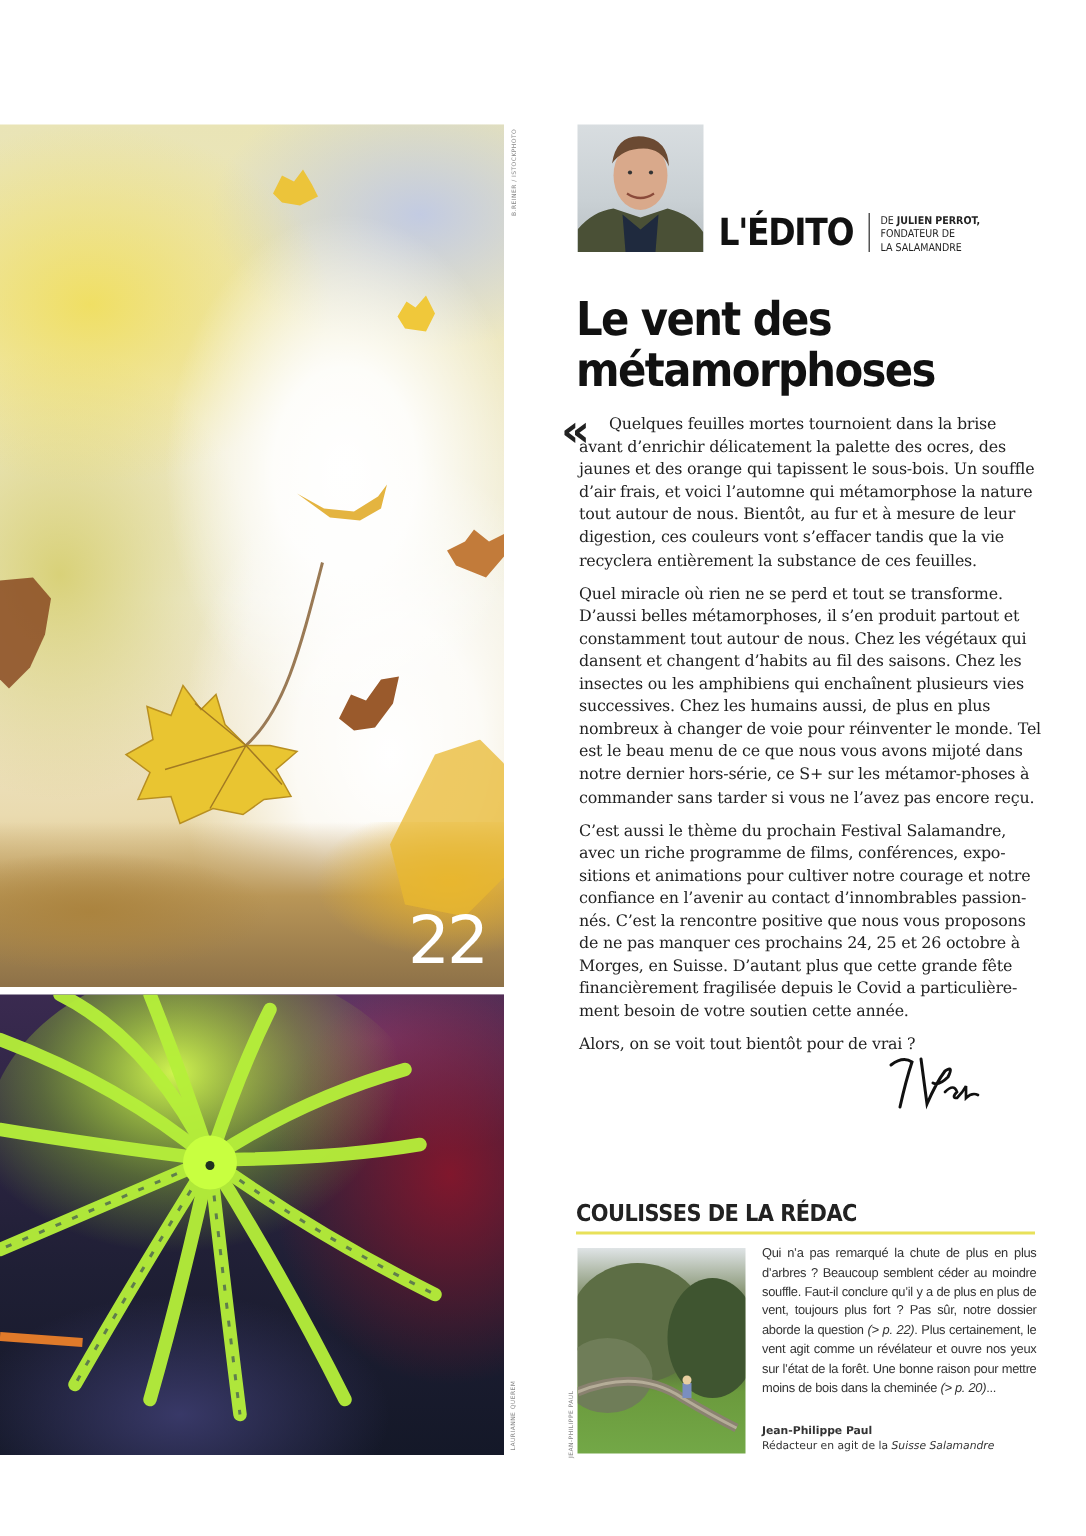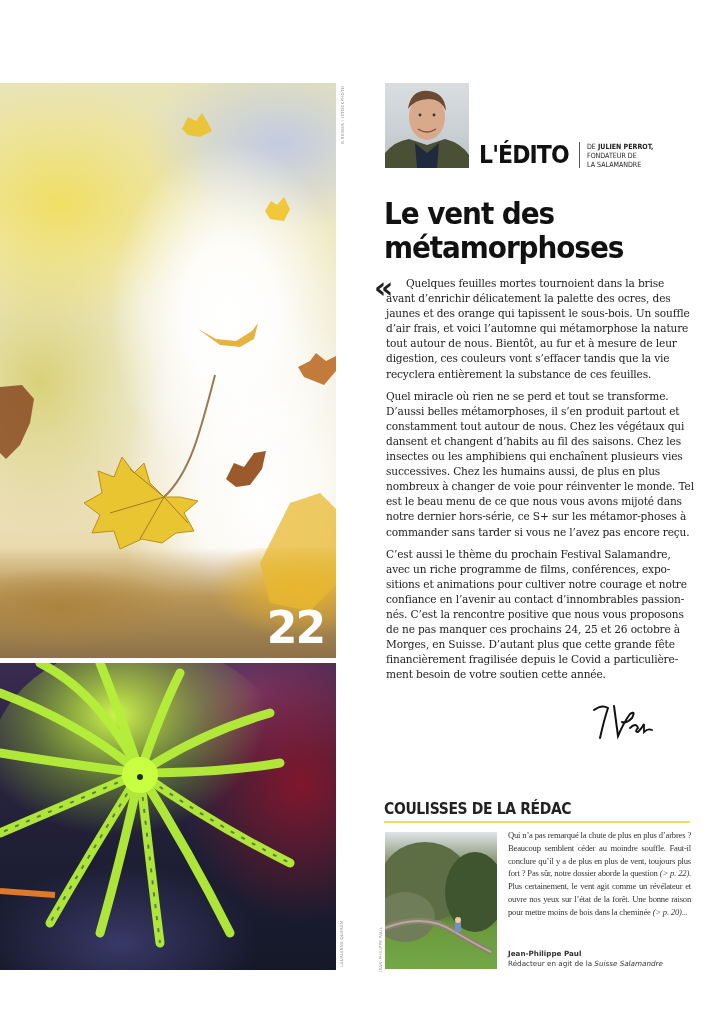--- a/index.html
+++ b/index.html
@@ -20,21 +20,21 @@
     .photo-leaves .ground {
       position: absolute; left: 0; right: 0; bottom: 0; height: 110px;
       background:
         radial-gradient(ellipse 90px 50px at 300px 40px, rgba(233,178,40,0.95), rgba(233,178,40,0)),
         radial-gradient(ellipse 120px 40px at 60px 60px, rgba(170,130,60,0.9), rgba(170,130,60,0)),
         linear-gradient(180deg, rgba(210,170,90,0) 0%, #b99657 45%, #8d7148 100%);
     }
     .leaf { position: absolute; }
     .page-number {
       position: absolute; right: 12px; bottom: 8px;
-      font-family: "DejaVu Sans", sans-serif; font-weight: bold; font-size: 44px;
+      font-family: "DejaVu Sans", sans-serif; font-weight: normal; font-size: 44px;
       color: #ffffff; letter-spacing: -2px; line-height: 1;
     }
     .photo-credit {
       position: absolute; font-family: "DejaVu Sans", sans-serif; font-size: 4px;
       color: #888; letter-spacing: 0.3px; white-space: nowrap;
       transform: rotate(-90deg); transform-origin: left top;
     }
 
     .photo-anemone {
       position: absolute; left: 0; top: 663px; width: 336px; height: 307px; overflow: hidden;
@@ -92,21 +92,21 @@
       font-family: "DejaVu Sans", sans-serif; font-weight: bold; font-size: 15.5px; color: #222;
       letter-spacing: -0.4px; transform: scaleX(0.9); transform-origin: left top;
     }
     .coulisses-rule { position: absolute; left: 384px; top: 821px; width: 306px; height: 2px; background: #e8e15a; }
     .tree-photo {
       position: absolute; left: 385px; top: 832px; width: 112px; height: 137px; overflow: hidden;
       background: linear-gradient(180deg, #dfe4e6 0%, #7b8a63 25%, #56683e 55%, #6b9a3d 70%, #73a847 100%);
     }
     .coulisses-text {
       position: absolute; left: 508px; top: 829px; width: 183px;
-      font-family: Liberation Serif, serif; font-size: 8.6px; line-height: 12.8px; color: #333;
+      font-family: Liberation Sans, sans-serif; font-size: 8.6px; line-height: 12.8px; color: #333;
       text-align: justify; letter-spacing: -0.2px;
     }
     .coulisses-text i { font-style: italic; }
     .coulisses-author {
       position: absolute; left: 508px; top: 949px;
       font-family: "DejaVu Sans", sans-serif; font-size: 7.2px; line-height: 10px; color: #333;
     }
     .coulisses-author .name { font-weight: bold; display: block; }
   </style>
 </head>
@@ -209,20 +209,21 @@
 <h1 class="headline">
   <div>Le vent des</div>
   <div>métamorphoses</div>
 </h1>
 
 <div class="body-text">
   <span class="quote-mark">«</span>
   <p class="first-para">Quelques feuilles mortes tournoient dans la brise avant d’enrichir délicatement la palette des ocres, des jaunes et des orange qui tapissent le sous-bois. Un souffle d’air frais, et voici l’automne qui métamorphose la nature tout autour de nous. Bientôt, au fur et à mesure de leur digestion, ces couleurs vont s’effacer tandis que la vie recyclera entièrement la substance de ces feuilles.</p>
   <p>Quel miracle où rien ne se perd et tout se transforme. D’aussi belles métamorphoses, il s’en produit partout et constamment tout autour de nous. Chez les végétaux qui dansent et changent d’habits au fil des saisons. Chez les insectes ou les amphibiens qui enchaînent plusieurs vies successives. Chez les humains aussi, de plus en plus nombreux à changer de voie pour réinventer le monde. Tel est le beau menu de ce que nous vous avons mijoté dans notre dernier hors-série, ce S+ sur les métamor-phoses à commander sans tarder si vous ne l’avez pas encore reçu.</p>
   <p>C’est aussi le thème du prochain Festival Salamandre, avec un riche programme de films, conférences, expo-sitions et animations pour cultiver notre courage et notre confiance en l’avenir au contact d’innombrables passion-nés. C’est la rencontre positive que nous vous proposons de ne pas manquer ces prochains 24, 25 et 26 octobre à Morges, en Suisse. D’autant plus que cette grande fête financièrement fragilisée depuis le Covid a particulière-ment besoin de votre soutien cette année.</p>
+  <p>Alors, on se voit tout bientôt pour de vrai ?</p>
 </div>
 
 <svg class="signature" width="66" height="42">
   <path d="M2 10 Q10 4 16 8 Q12 20 8 38" stroke="#111" stroke-width="2" fill="none" stroke-linecap="round"></path>
   <path d="M22 6 L26 36 Q32 22 38 14 Q44 10 40 18 Q34 24 30 22" stroke="#111" stroke-width="2" fill="none" stroke-linecap="round"></path>
   <path d="M38 28 Q44 22 46 28 Q42 32 46 32 Q50 28 52 24 L52 32 Q56 28 60 30" stroke="#111" stroke-width="1.8" fill="none" stroke-linecap="round"></path>
 </svg>
 
 <div class="coulisses-title">COULISSES DE LA RÉDAC</div>
 <div class="coulisses-rule"></div>

